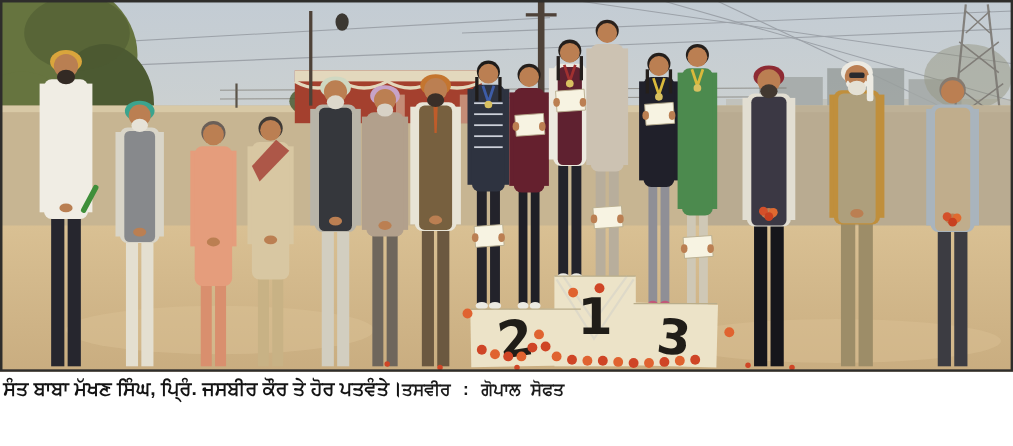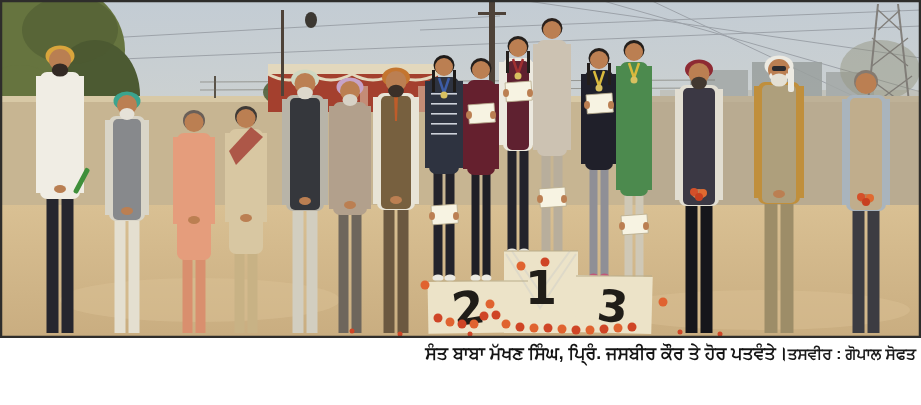--- a/index.html
+++ b/index.html
@@ -7,22 +7,22 @@
     width:921px;height:405px;position:relative;background:#ffffff;
     font-family:"Liberation Sans","DejaVu Sans",sans-serif;overflow:hidden;
   }
   .photo-wrap{position:absolute;left:0;top:0;width:921px;height:338px;}
   .photo-wrap svg{display:block;width:921px;height:338px;}
   .caption{
     position:absolute;left:3px;top:340px;width:915px;
     color:#141414;font-weight:700;font-size:17.5px;line-height:1.55;
     letter-spacing:0;
   }
-  .caption-row2{display:flex;justify-content:flex-end;align-items:baseline;}
-  .credit{font-size:15.5px;font-weight:700;color:#1b1b1b;padding-right:2px;}
+  .caption-row2{display:flex;justify-content:flex-start;align-items:baseline;}
+  .credit{font-size:15.5px;font-weight:700;color:#1b1b1b;padding-right:2px;font-family:Liberation Mono, monospace;}
 </style>
 </head>
 <body>
 
 <div class="photo-wrap">
 <svg viewBox="0 0 921 338">
   <defs>
     <linearGradient id="skyG" x1="0" y1="0" x2="0" y2="1">
       <stop offset="0" stop-color="#c3ccd4"></stop>
       <stop offset="1" stop-color="#d6d6cd"></stop>

